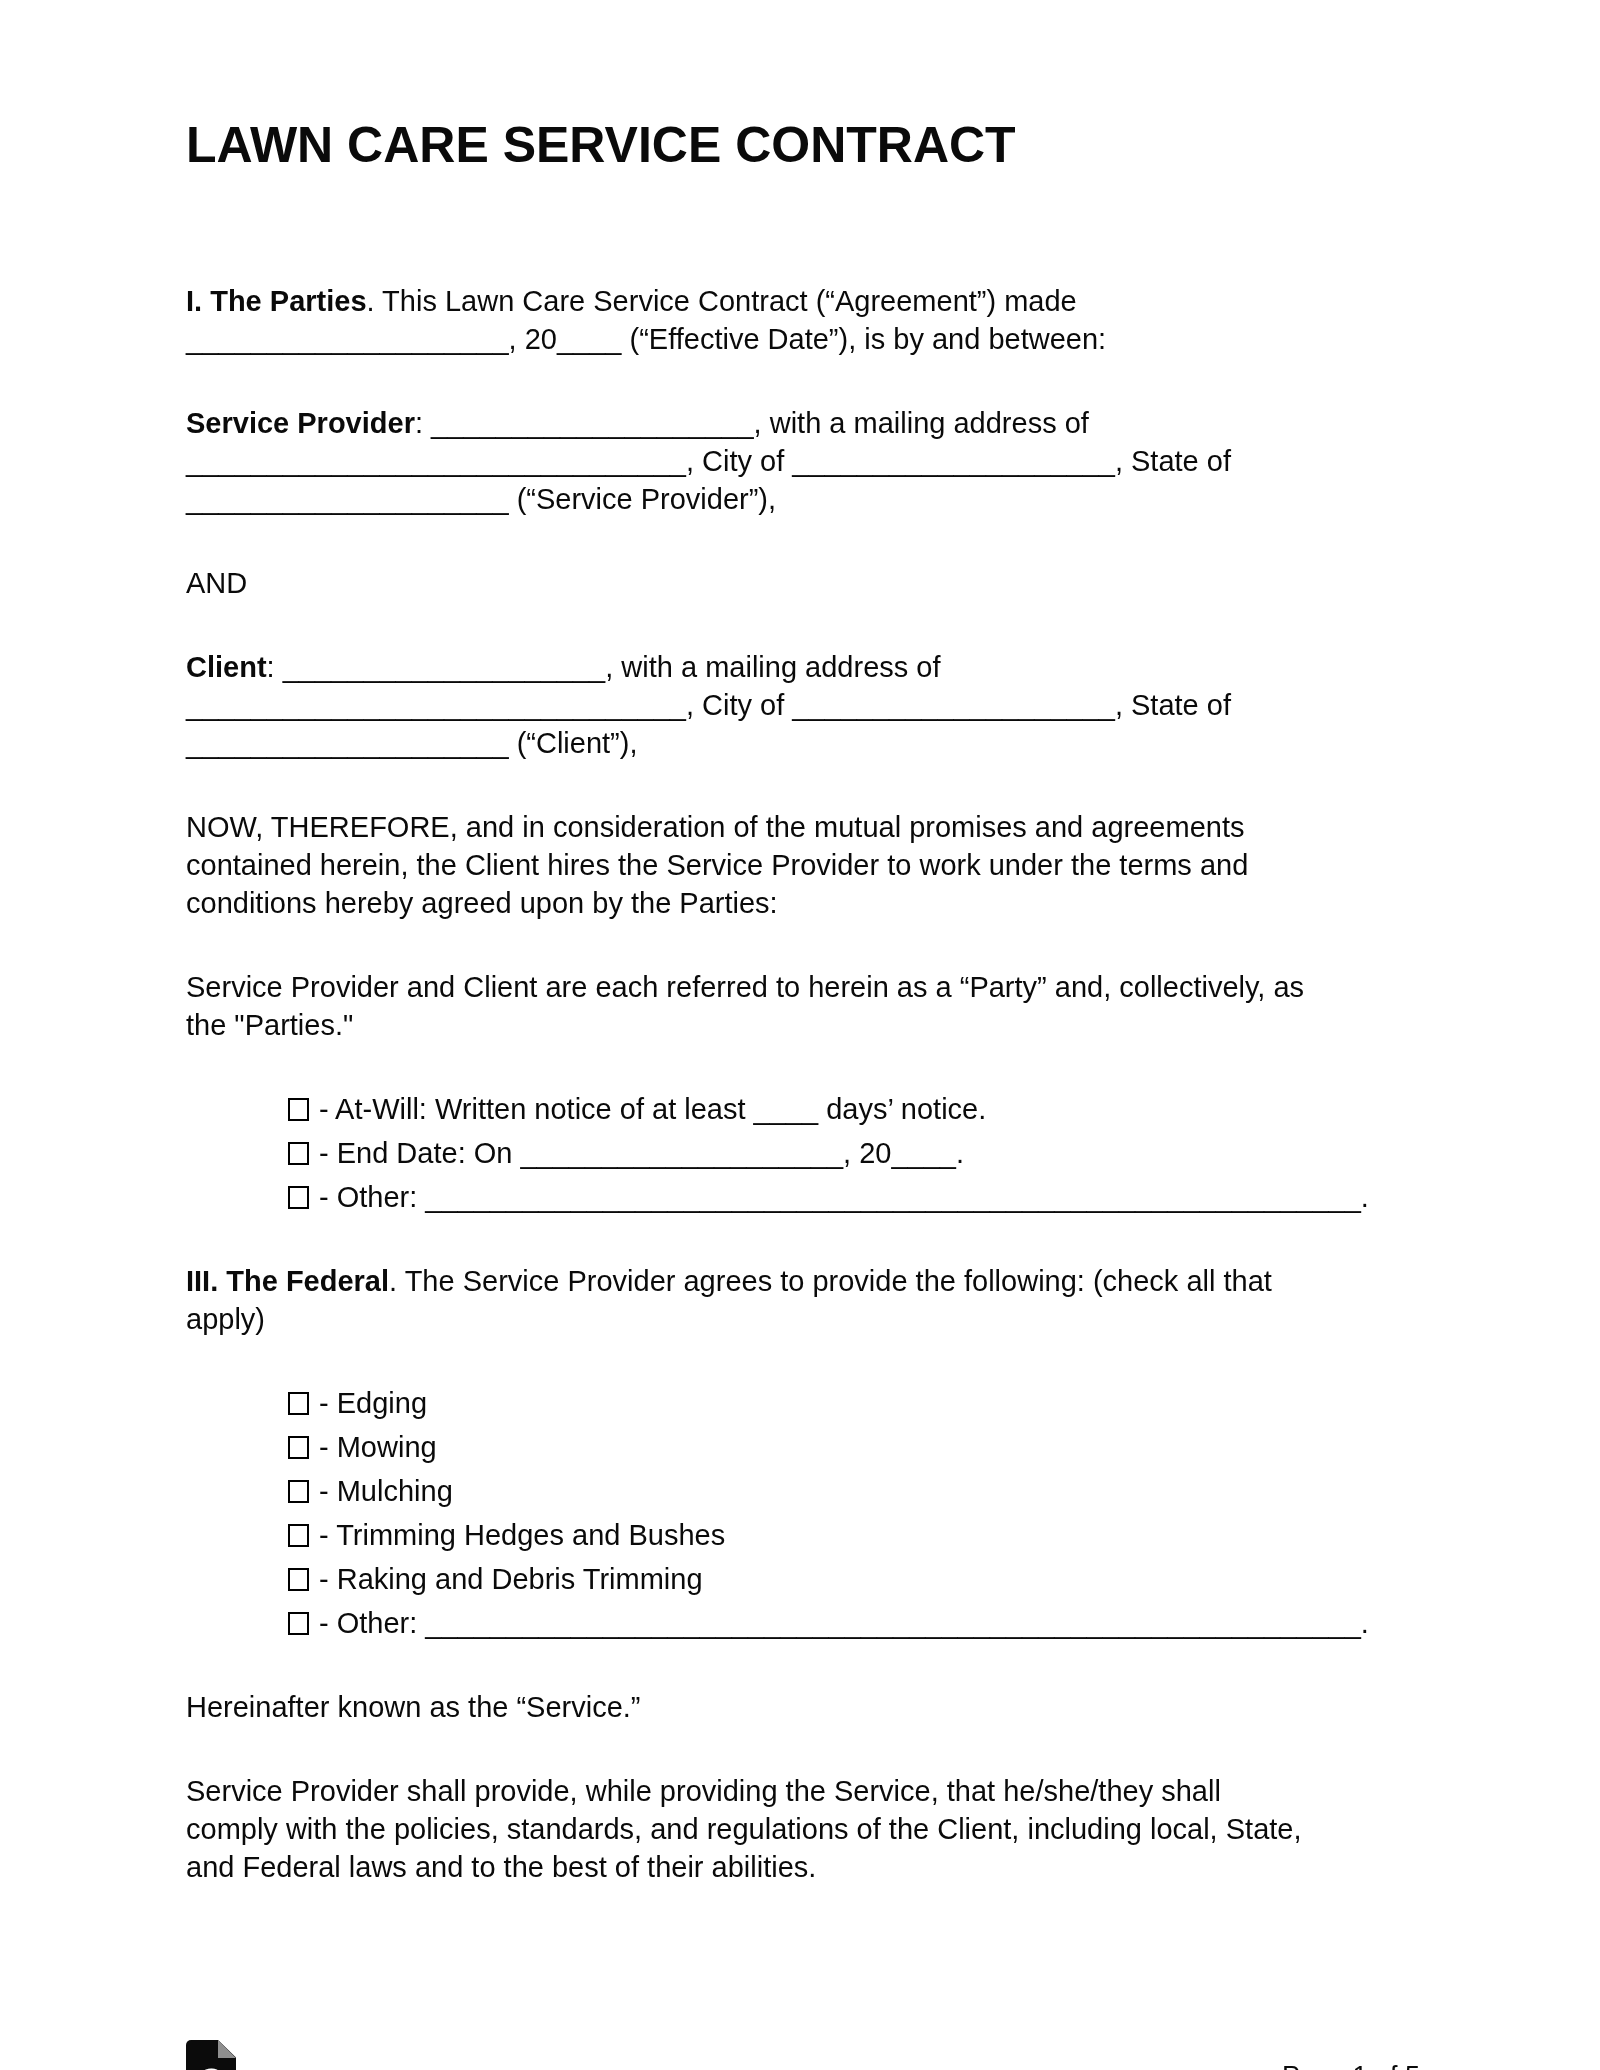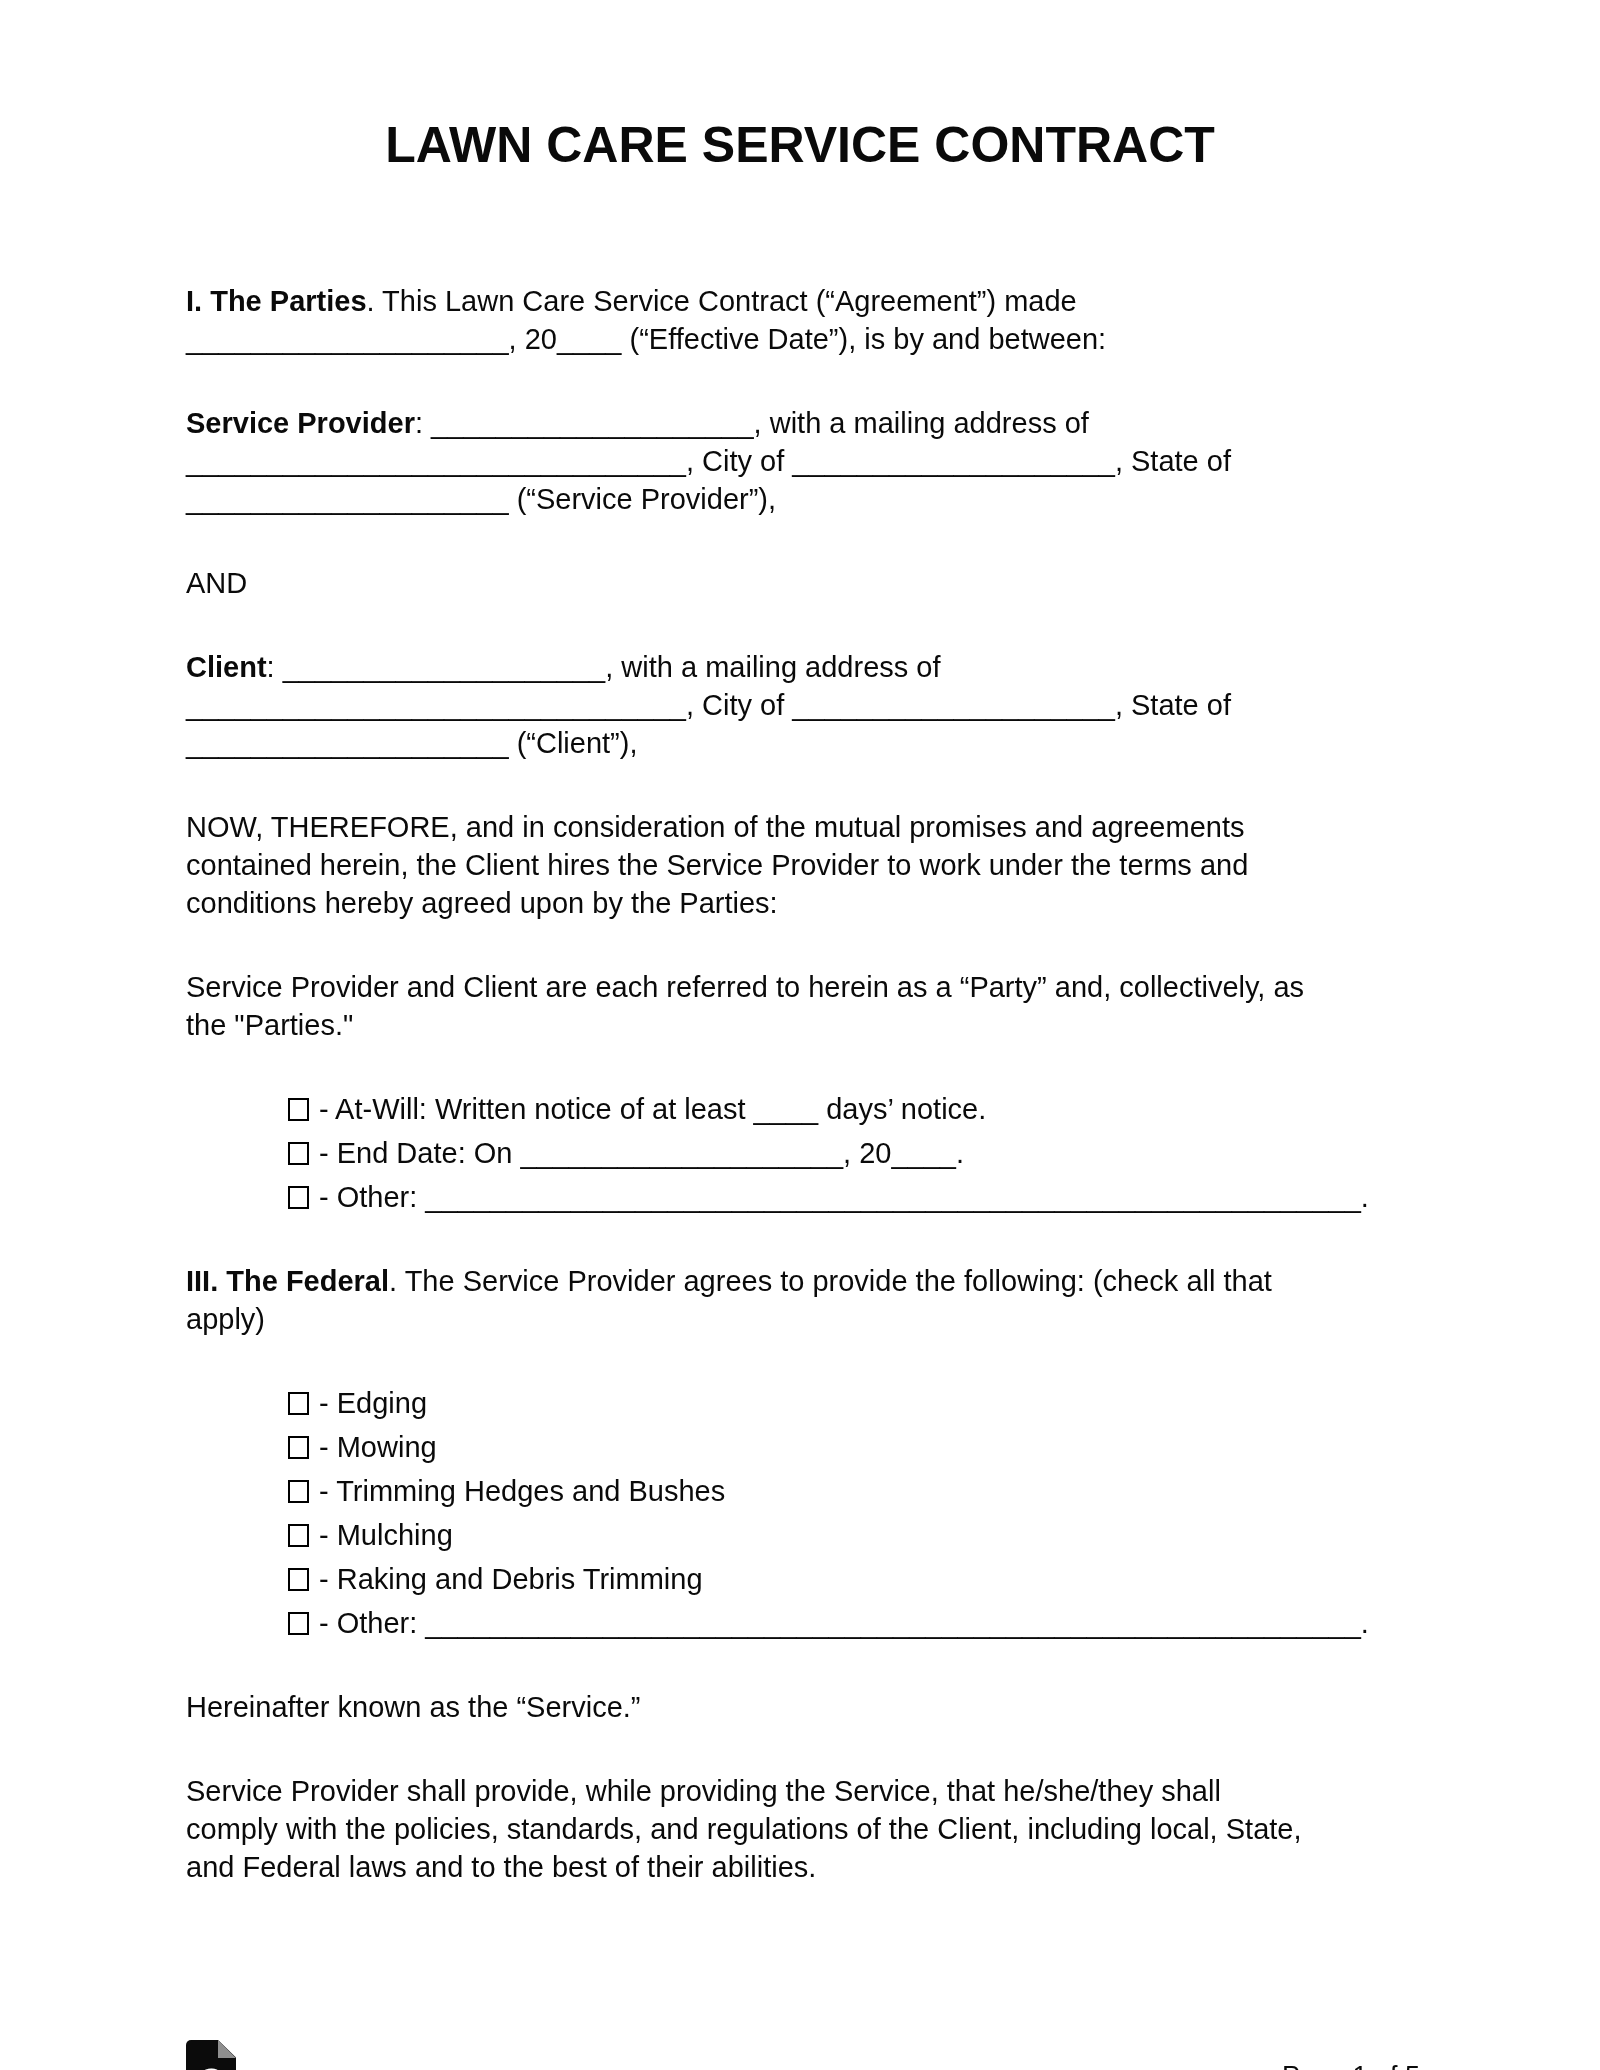--- a/index.html
+++ b/index.html
@@ -9,21 +9,20 @@
     background: #ffffff;
     color: #0a0a0a;
     font-family: "Liberation Sans", sans-serif;
     overflow: hidden;
   }
   .page { position: relative; width: 1600px; height: 2070px; background: #fff; }
   .content { padding: 0 186px; }
 
   .doc-title {
     margin: 118px 0 110px 0;
-    text-align: center;
     font-size: 50px;
     line-height: 54px;
     font-weight: bold;
     white-space: nowrap;
   }
 
   .para {
     font-size: 29px;
     line-height: 38px;
     margin: 46px 0;
@@ -118,22 +117,22 @@
       <div class="check-row"><span class="cb"></span><span>- End Date: On ____________________, 20____.</span></div>
       <div class="check-row"><span class="cb"></span><span>- Other: __________________________________________________________.</span></div>
     </div>
 
     <p class="para"><b>III. The Federal</b><span>. The Service Provider agrees to provide the following: (check all that
 apply)</span></p>
 
     <div class="check-list">
       <div class="check-row"><span class="cb"></span><span>- Edging</span></div>
       <div class="check-row"><span class="cb"></span><span>- Mowing</span></div>
+      <div class="check-row"><span class="cb"></span><span>- Mulching</span></div>
       <div class="check-row"><span class="cb"></span><span>- Trimming Hedges and Bushes</span></div>
-      <div class="check-row"><span class="cb"></span><span>- Mulching</span></div>
       <div class="check-row"><span class="cb"></span><span>- Raking and Debris Trimming</span></div>
       <div class="check-row"><span class="cb"></span><span>- Other: __________________________________________________________.</span></div>
     </div>
 
     <p class="para">Hereinafter known as the “Service.”</p>
 
     <p class="para">Service Provider shall provide, while providing the Service, that he/she/they shall
 comply with the policies, standards, and regulations of the Client, including local, State,
 and Federal laws and to the best of their abilities.</p>
 

